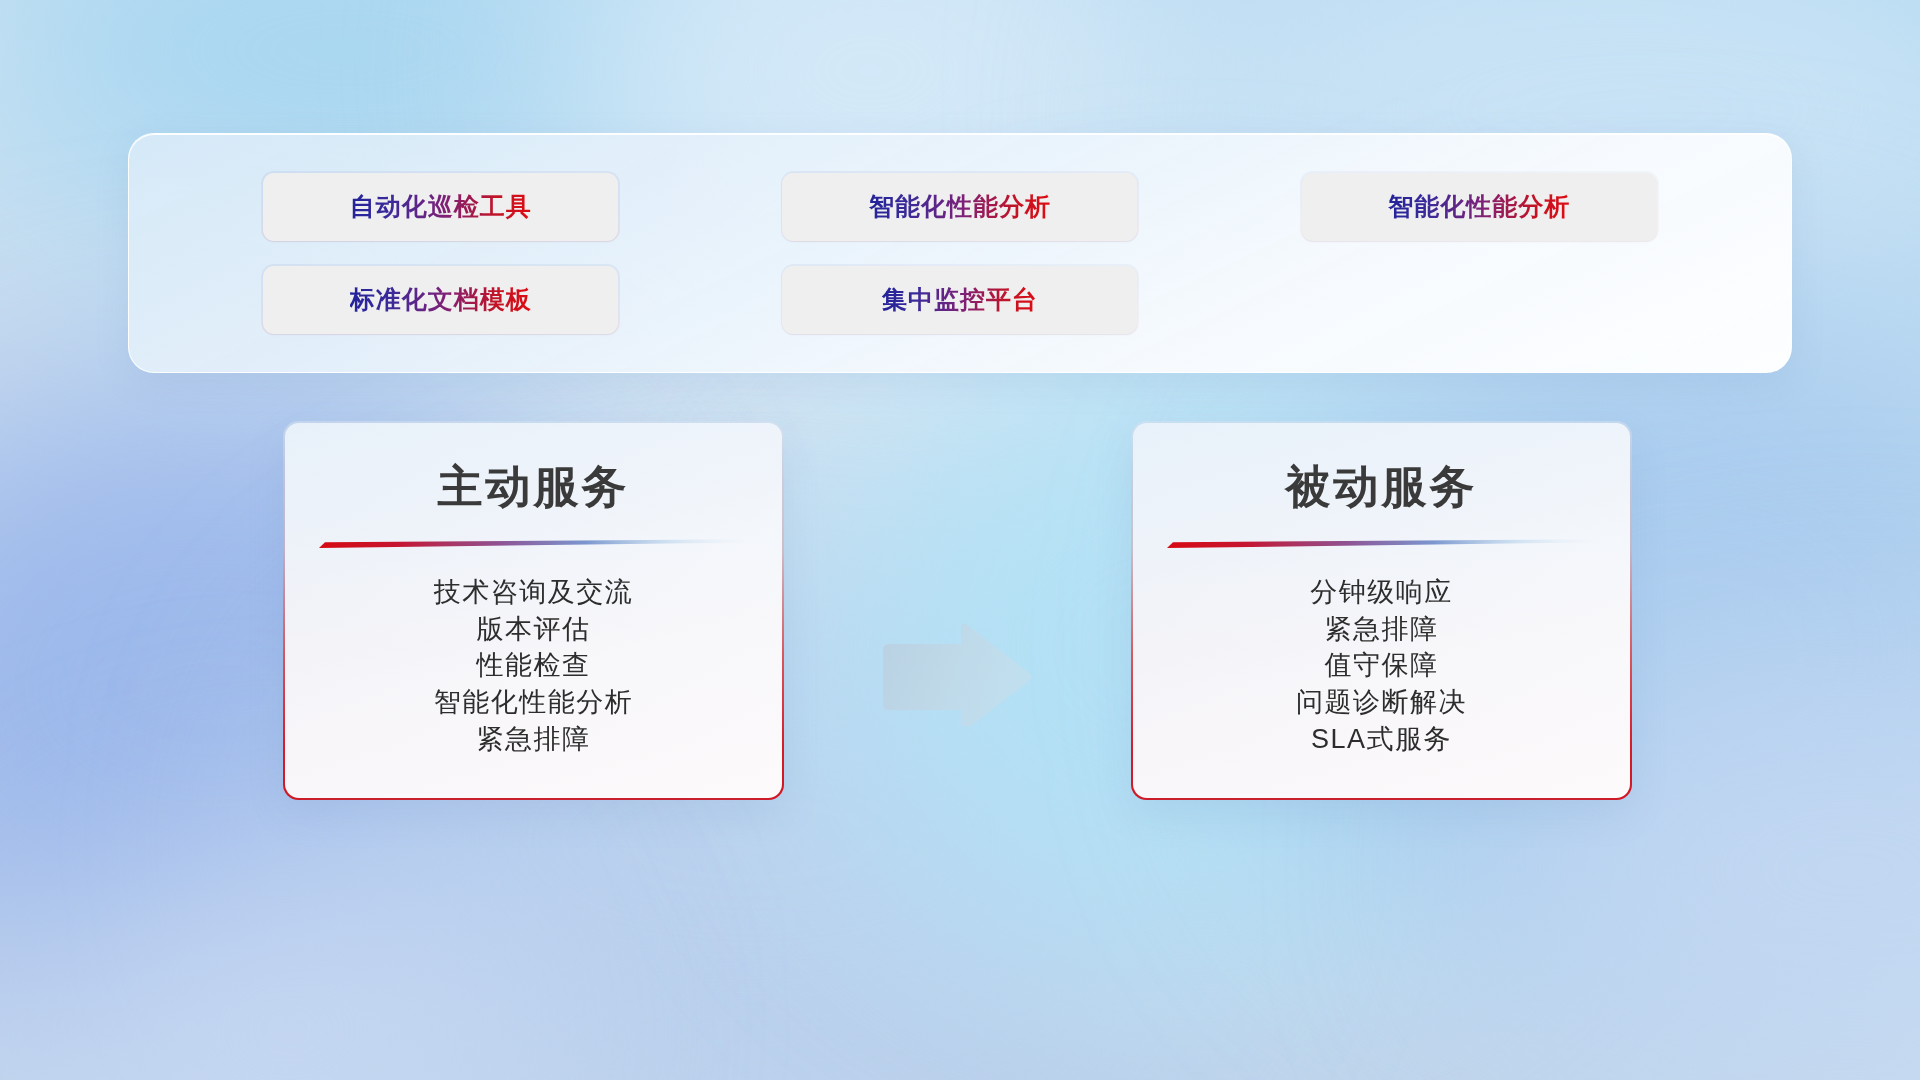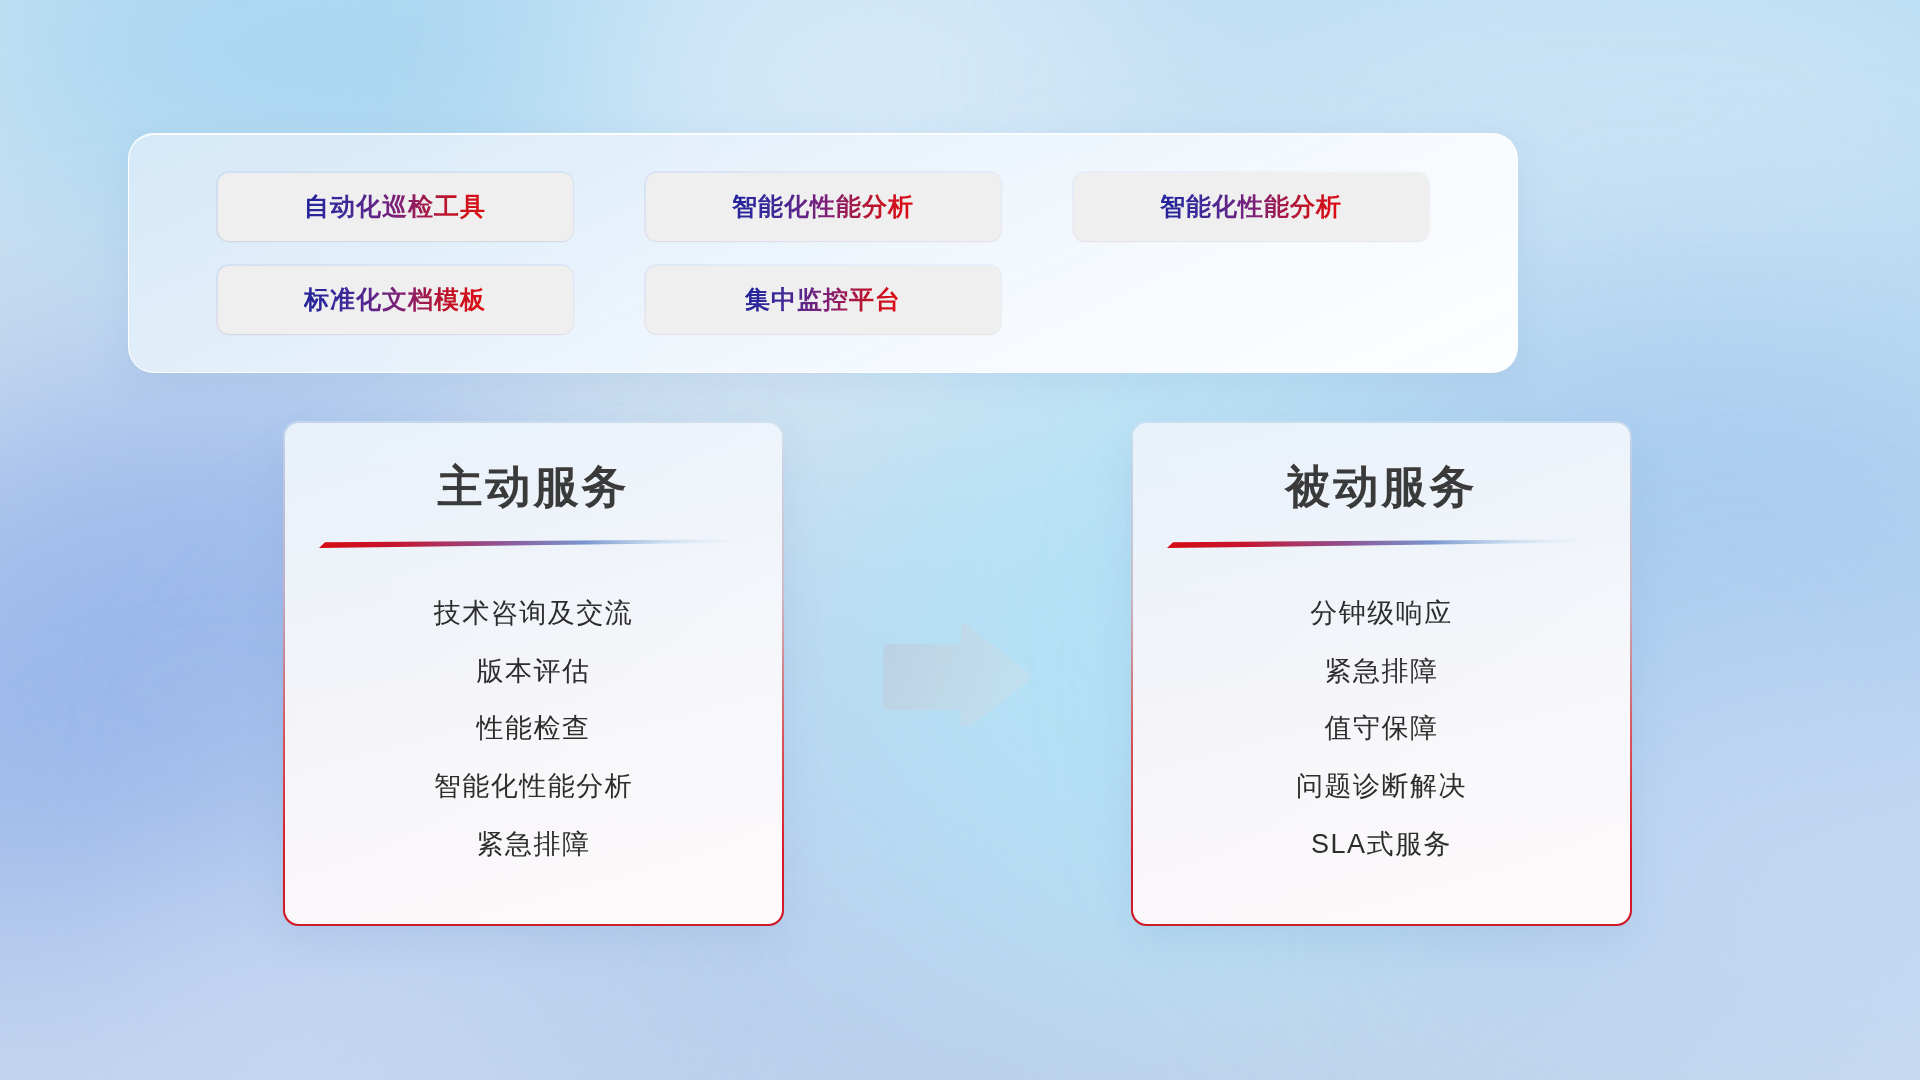--- a/index.html
+++ b/index.html
@@ -26,21 +26,21 @@
   .blob-f{ width:820px; height:420px; left:-60px;  top:-160px; background:rgba(168,214,240,.95); }
   .blob-g{ width:620px; height:420px; left:560px;  top:-140px; background:rgba(214,234,248,.90); }
   .blob-h{ width:700px; height:420px; left:1500px; top:660px;  background:rgba(196,216,242,.85); }
   .blob-i{ width:520px; height:380px; left:30px;   top:840px;  background:rgba(200,218,243,.8); }
 
   
   #stage { position:absolute; inset:0; z-index:2; }
 
   
   .cap-panel{
-    position:absolute; left:128px; top:133px; width:1390px; height:240px;
+    position:absolute; left:128px; top:133px; width:1664px; height:240px;
     border-radius:26px;
     background:linear-gradient(155deg, rgba(216,234,248,.92) 0%, rgba(232,242,251,.93) 35%, rgba(248,251,254,.96) 70%, rgba(255,255,255,.97) 100%);
     border:1.6px solid rgba(255,255,255,.93);
     box-shadow:0 10px 34px rgba(110,150,195,.14), inset 0 1px 0 rgba(255,255,255,.9);
     display:grid;
     grid-template-columns:repeat(3, 1fr);
     grid-template-rows:repeat(2, 1fr);
     align-items:center; justify-items:center;
     padding:26px 52px;
   }
@@ -61,21 +61,21 @@
   .pill-label{
     font-size:25px; font-weight:600; letter-spacing:1px;
     background:linear-gradient(95deg,#22239a 0%, #3a2a9a 22%, #7e2077 52%, #c21325 80%, #e00b11 100%);
     -webkit-background-clip:text; background-clip:text;
     -webkit-text-fill-color:transparent; color:transparent;
     white-space:nowrap;
   }
 
   
   .svc-card{
-    position:absolute; top:423px; width:497px; height:501px;
+    position:absolute; top:423px; width:497px; height:375px;
     border-radius:14px;
     background:linear-gradient(165deg, rgba(233,242,250,.97) 0%, rgba(240,245,251,.97) 30%, rgba(248,250,253,.98) 62%, rgba(253,253,254,.99) 100%);
     box-shadow:0 14px 38px rgba(105,140,190,.16);
     padding:34px 26px 26px;
     display:flex; flex-direction:column; align-items:center;
   }
   .svc-card::before{
     content:""; position:absolute; inset:-1.6px;
     border-radius:15.6px; z-index:-1;
     background:linear-gradient(180deg, rgba(216,228,242,.55) 0%, rgba(232,170,170,.55) 34%, rgba(232,64,64,.88) 62%, #e0131d 86%, #d8101a 100%);

